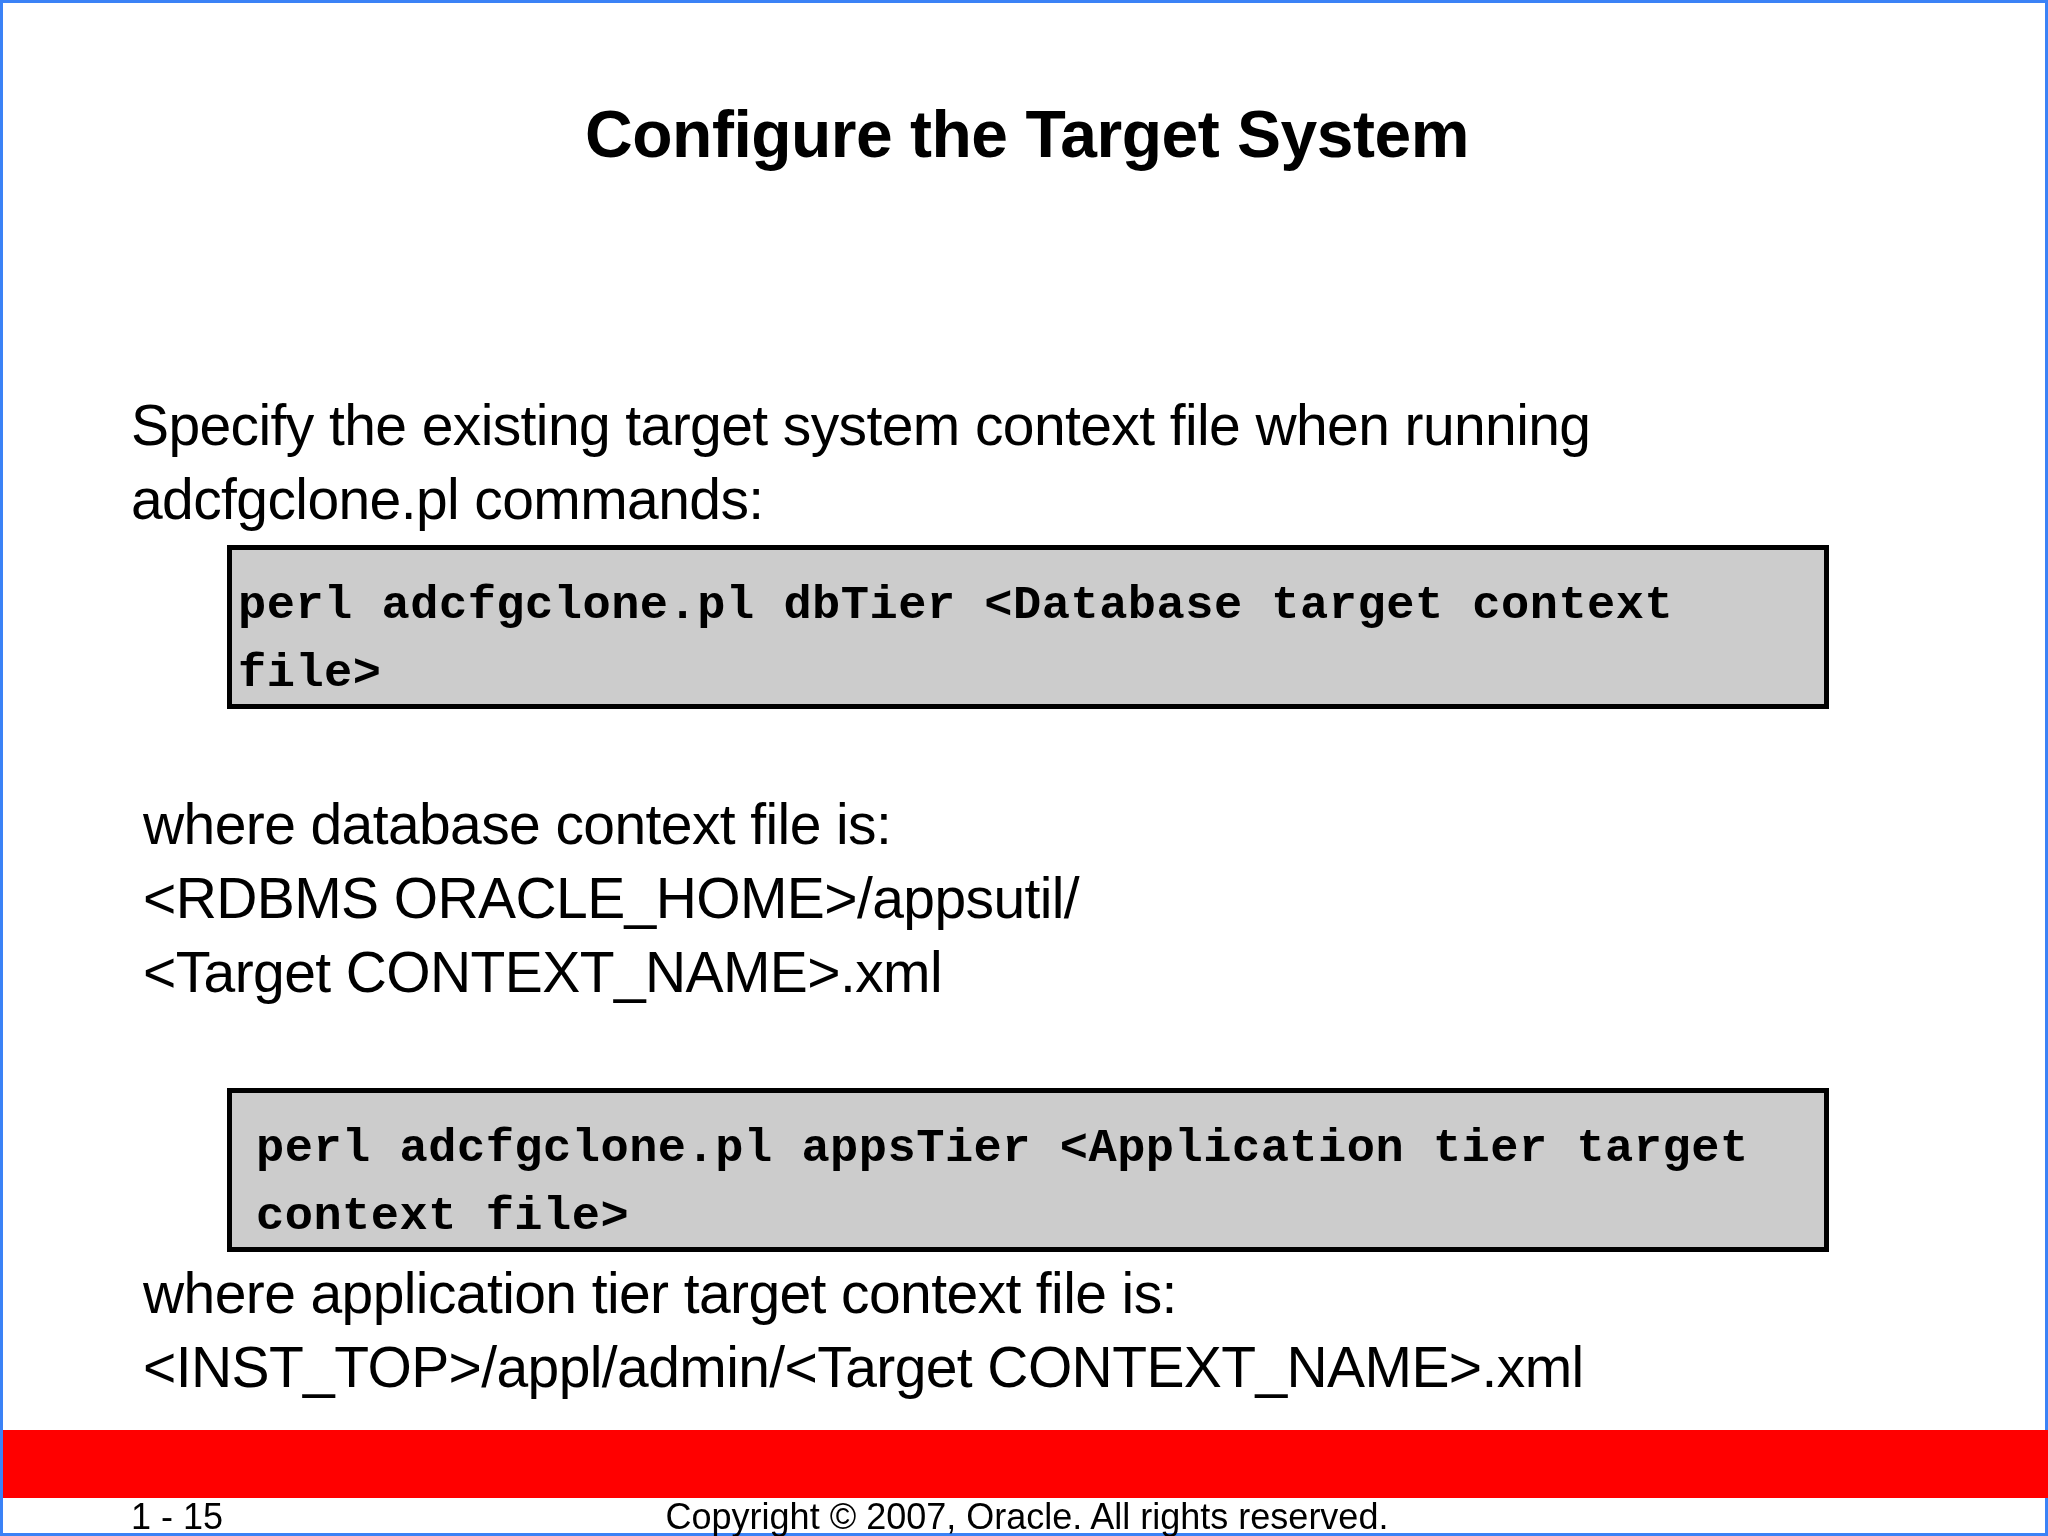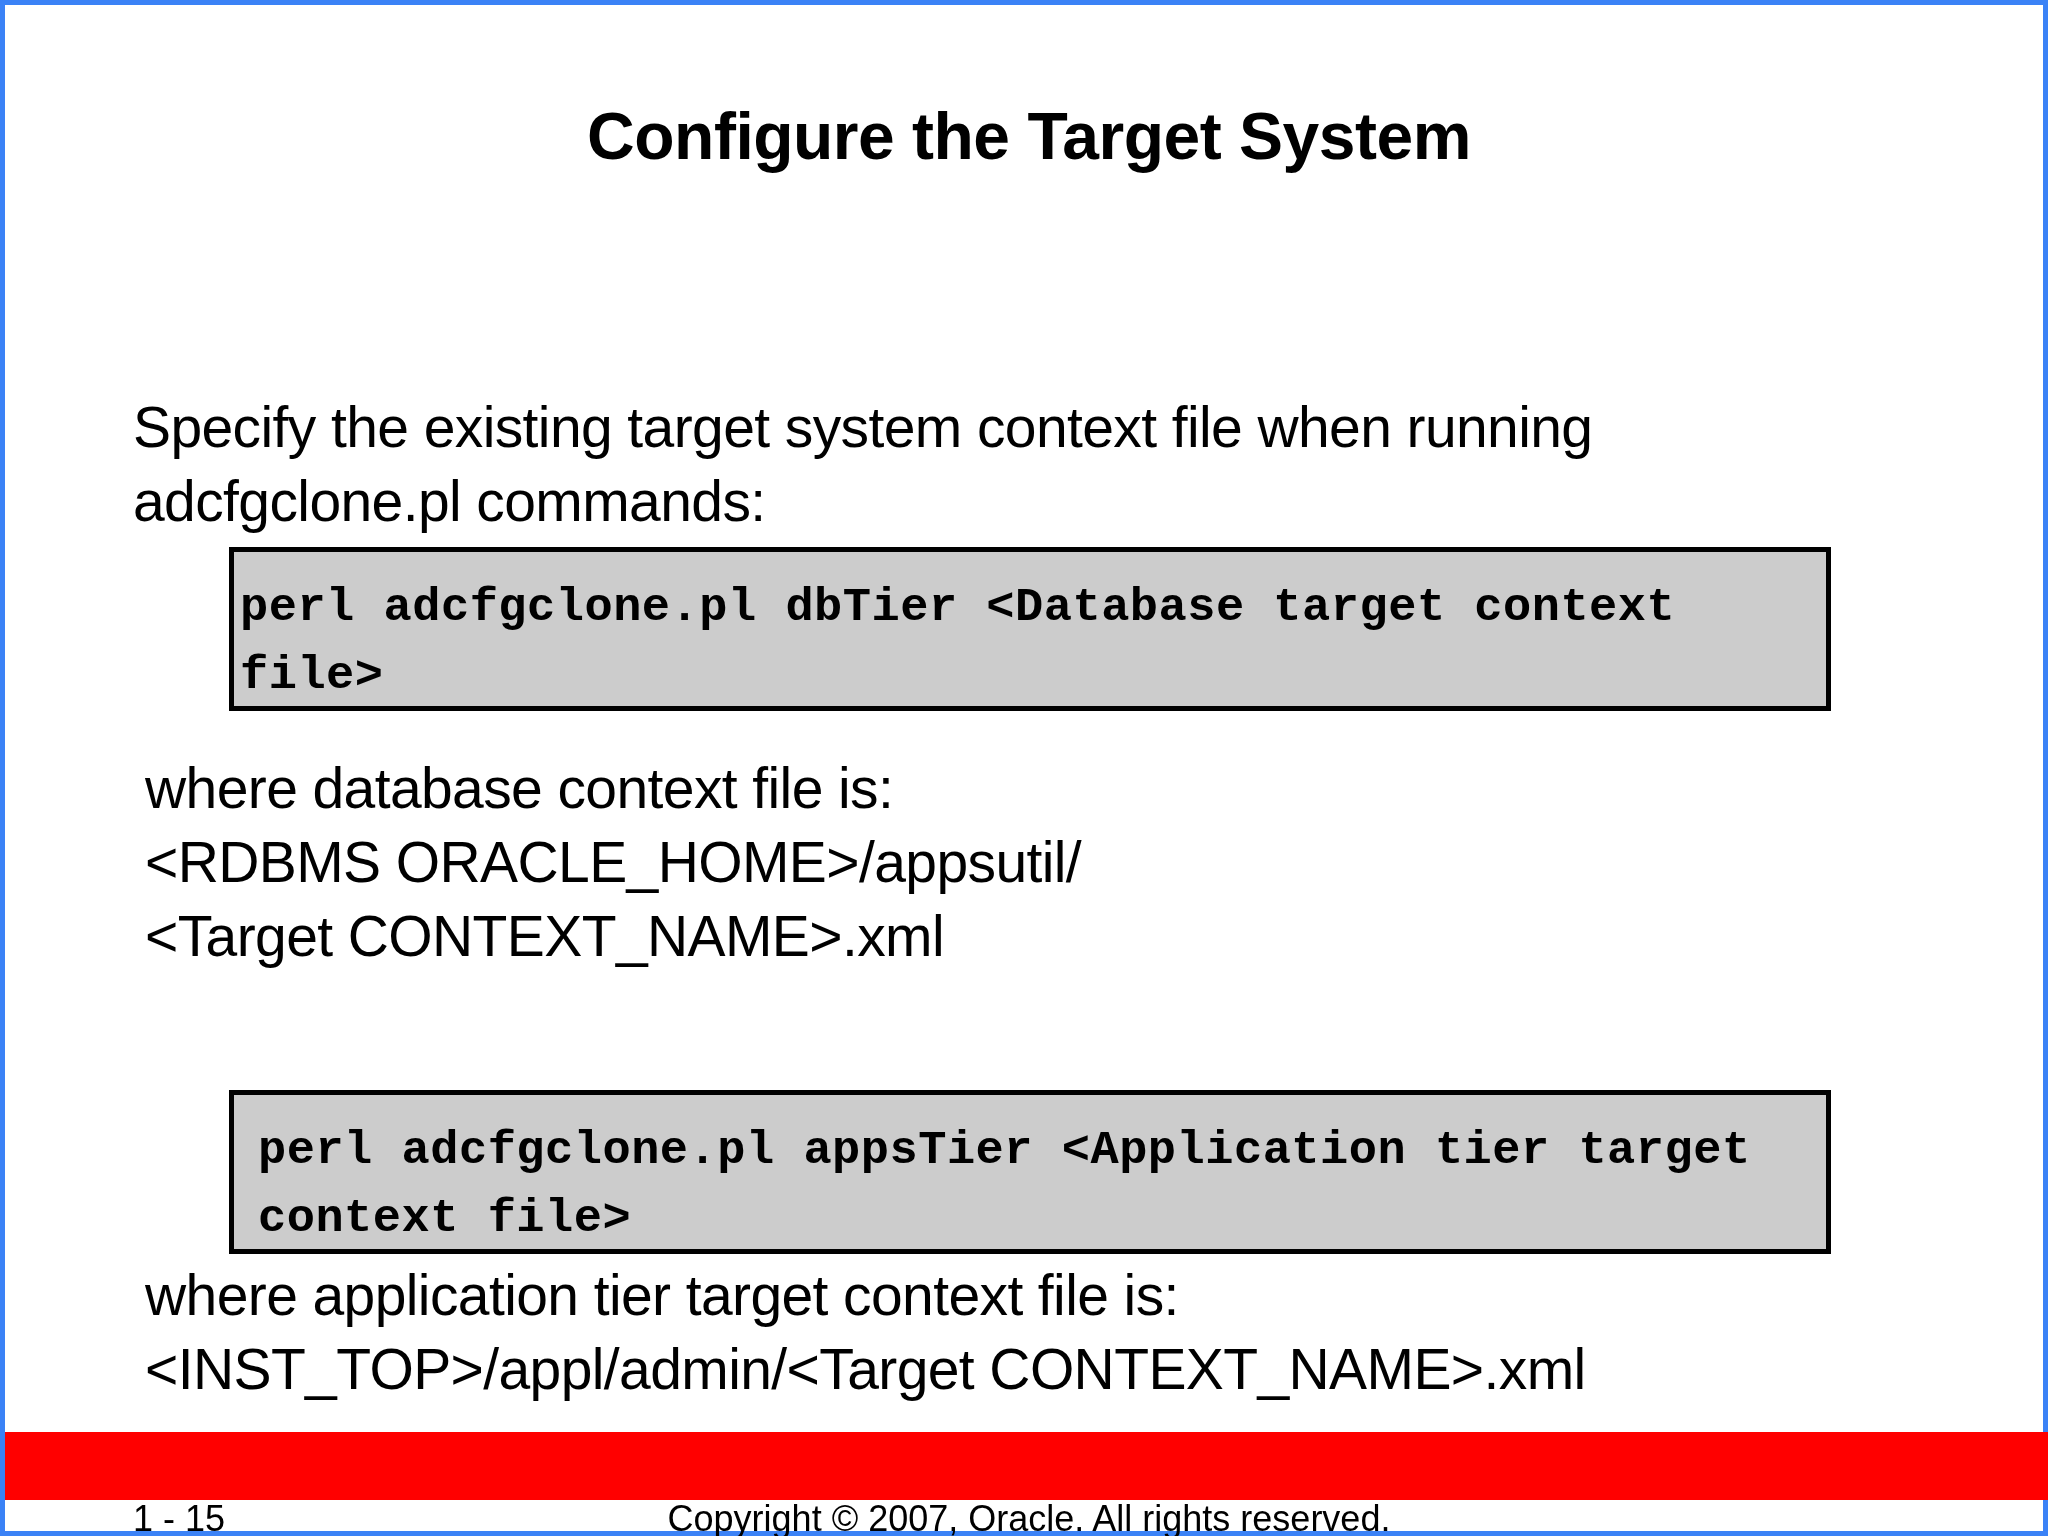--- a/index.html
+++ b/index.html
@@ -17,21 +17,21 @@
   }
 
   
   .slide-frame {
     position: absolute;
     left: 0;
     top: 0;
     width: 2048px;
     height: 1536px;
     box-sizing: border-box;
-    border: 5px solid #3b82f6;
+    border: 3px solid #3b82f6;
     background: #ffffff;
   }
 
   .slide-title {
     position: absolute;
     left: 0;
     top: 98px;
     width: 2048px;
     text-align: center;
     font-size: 66px;
@@ -51,21 +51,21 @@
   }
 
   #intro-text {
     left: 128px;
     top: 385px;
     width: 1800px;
   }
 
   #db-context-text {
     left: 140px;
-    top: 746px;
+    top: 784px;
     width: 1800px;
   }
 
   #apps-context-text {
     left: 140px;
     top: 1253px;
     width: 1830px;
   }
 
   .code-box {

